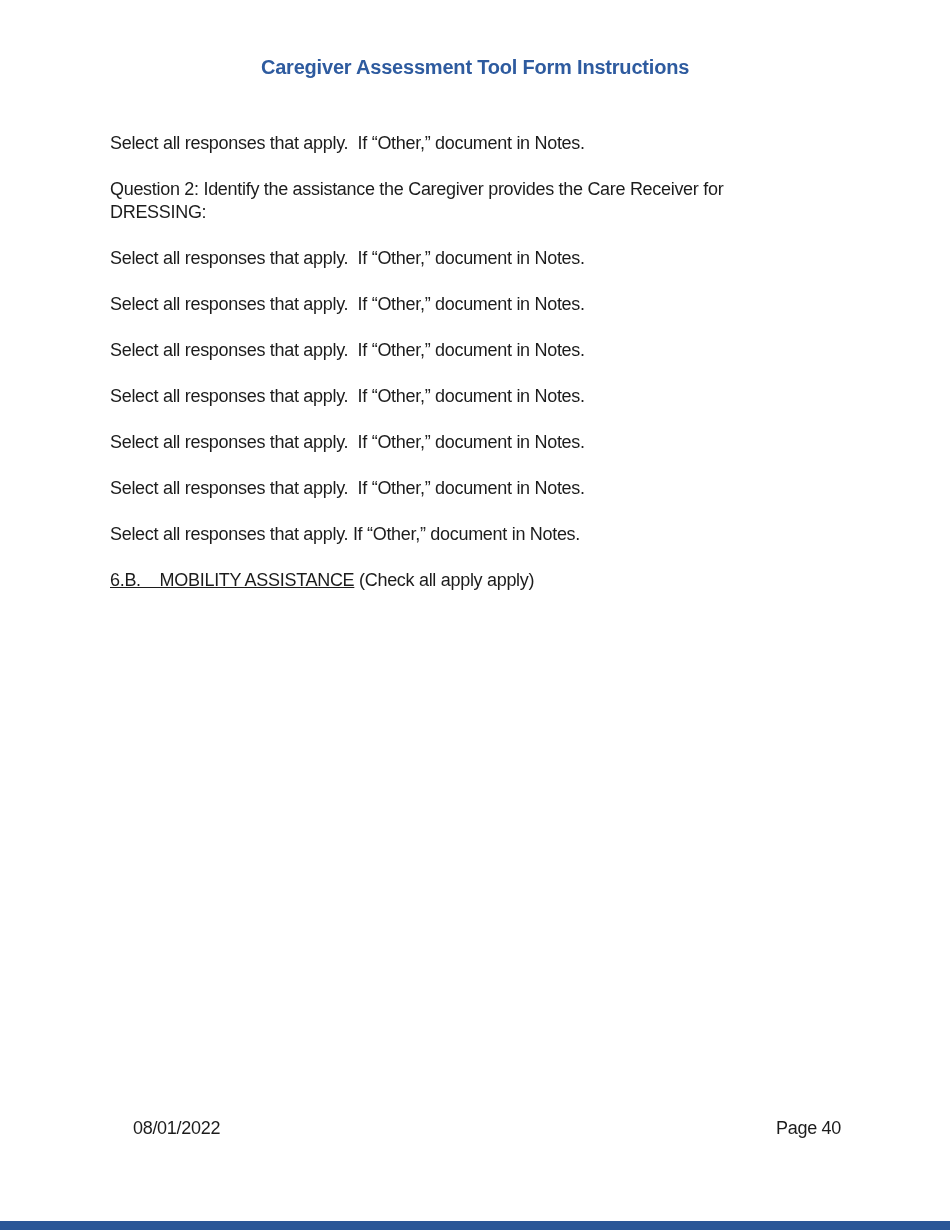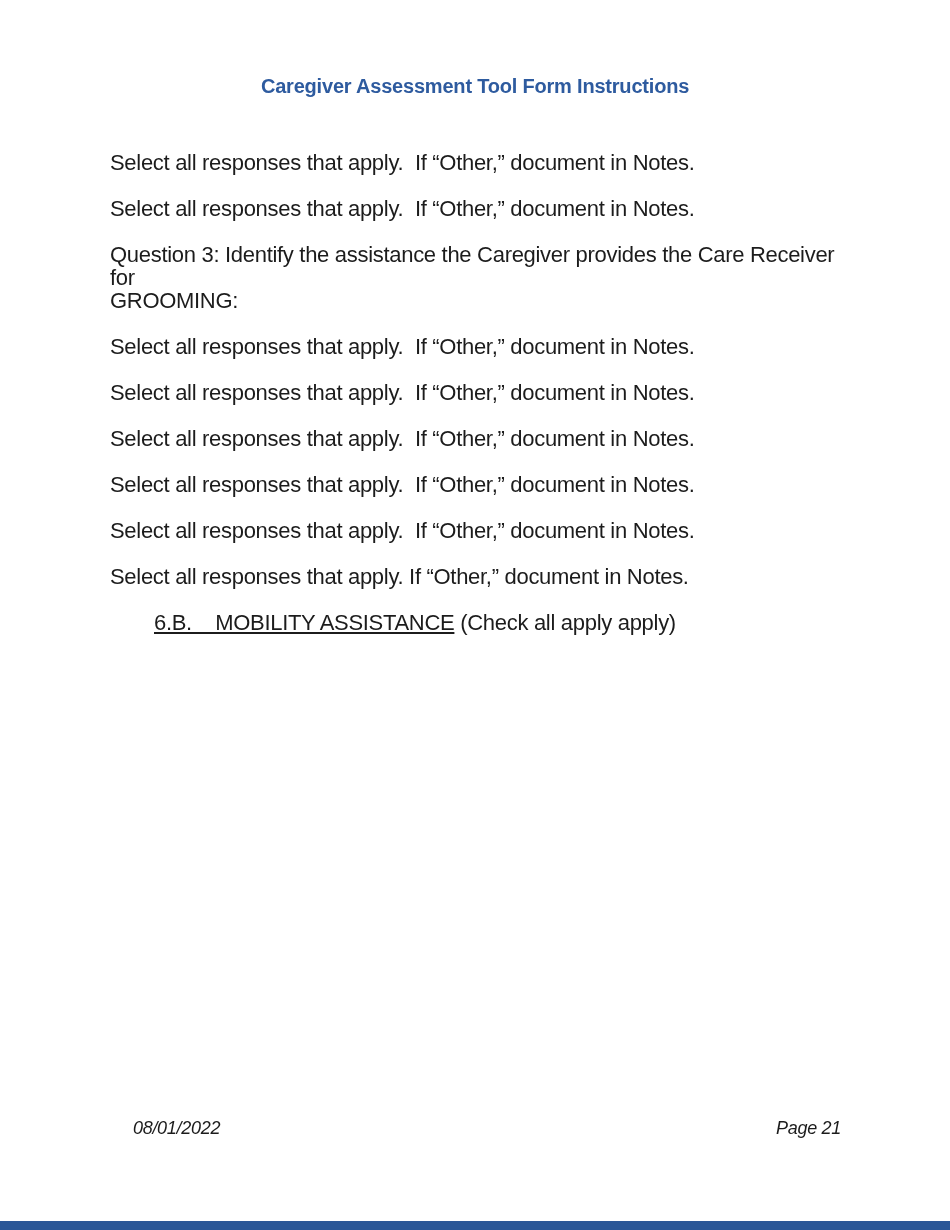--- a/index.html
+++ b/index.html
@@ -5,88 +5,86 @@
   html,body{margin:0;padding:0;background:#ffffff;}
   .page{
     position:relative;
     width:950px;height:1230px;
     background:#ffffff;
     font-family:"Liberation Sans","DejaVu Sans",sans-serif;
     color:#1c1c1c;
     overflow:hidden;
   }
   .doc-header{
-    padding-top:74px;
+    padding-top:55px;
     text-align:center;
   }
   .doc-title{
     margin:0;
     font-size:20px;
     line-height:25px;
     font-weight:bold;
     color:#2e5b9f;
     letter-spacing:-0.2px;
   }
   .doc-body{
     box-sizing:border-box;
     padding:52px 100px 0 110px;
     width:950px;
-    font-size:22px;
+    font-size:18px;
     line-height:23px;
     letter-spacing:-0.3px;
   }
   .doc-body p{margin:0 0 23px 0;}
   .note{white-space:pre-wrap;}
   .question{}
   .section-heading{margin:45px 0 23px 0;}
   .section-heading .underline{
     text-decoration:underline;
     white-space:pre;
-    margin-left:44px;
   }
   .doc-footer{
     position:absolute;
     top:1117px;left:0;
     box-sizing:border-box;
     width:950px;
     padding:0 109px 0 133px;
     display:flex;
     justify-content:space-between;
     font-size:18px;
     line-height:23px;
     letter-spacing:-0.3px;
-    font-style:italic;
   }
   .bottom-bar{
     position:absolute;
     left:0;bottom:0;
     width:950px;height:9px;
     background:#2b5797;
   }
 </style>
 </head>
 <body>
 
 <div class="page">
   <header class="doc-header">
     <h1 class="doc-title">Caregiver Assessment Tool Form Instructions</h1>
   </header>
 
   <main class="doc-body">
       <p class="note">Select all responses that apply.  If “Other,” document in Notes.</p>
+      <p class="question">Question 2: Identify the assistance the Caregiver provides the Care Receiver for<br>DRESSING:</p>
       <p class="note">Select all responses that apply.  If “Other,” document in Notes.</p>
-      <p class="question">Question 3: Identify the assistance the Caregiver provides the Care Receiver for<br>GROOMING:</p>
       <p class="note">Select all responses that apply.  If “Other,” document in Notes.</p>
       <p class="note">Select all responses that apply.  If “Other,” document in Notes.</p>
       <p class="note">Select all responses that apply.  If “Other,” document in Notes.</p>
       <p class="note">Select all responses that apply.  If “Other,” document in Notes.</p>
       <p class="note">Select all responses that apply.  If “Other,” document in Notes.</p>
       <p class="note">Select all responses that apply. If “Other,” document in Notes.</p>
       <p class="section-heading"><span class="underline">6.B.    MOBILITY ASSISTANCE</span><span> (Check all apply apply)</span></p>
     </main>
 
   <footer class="doc-footer">
     <span>08/01/2022</span>
-    <span>Page 21</span>
+    <span>Page 40</span>
   </footer>
 
   <div class="bottom-bar"></div>
 </div>
 
 </body></html>

